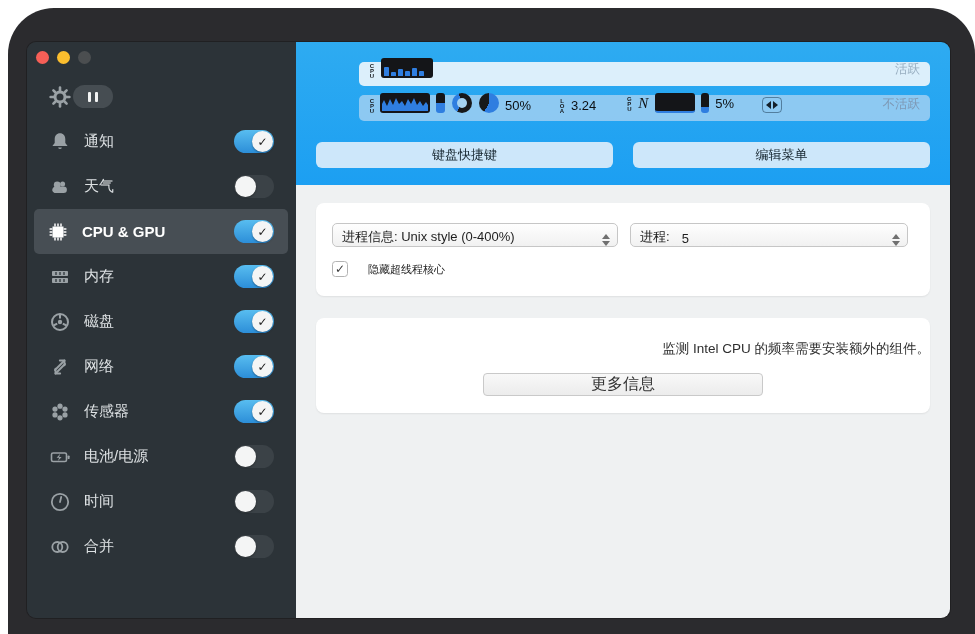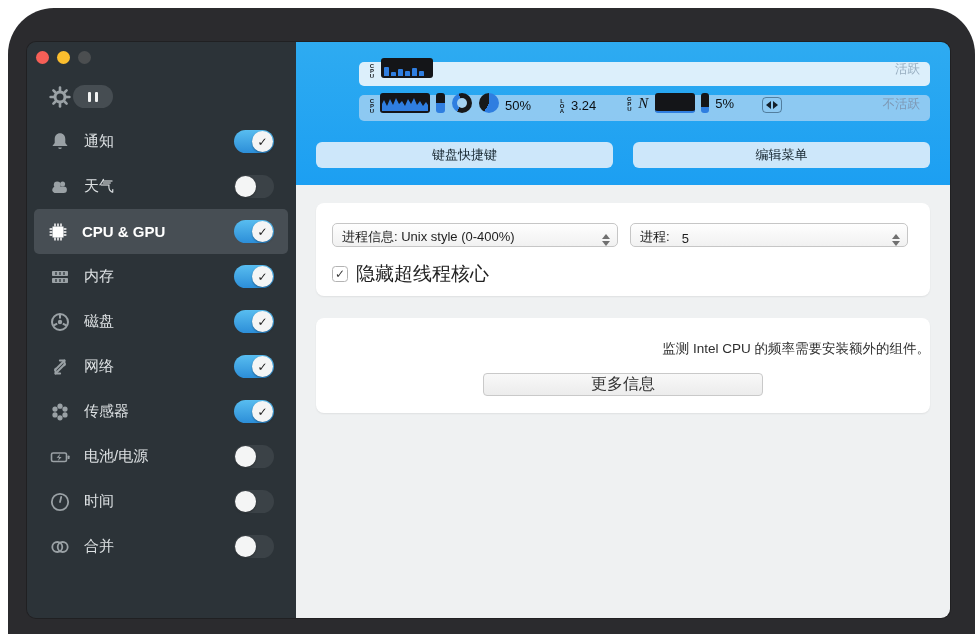--- a/index.html
+++ b/index.html
@@ -97,21 +97,21 @@
   .select .chevrons { margin-left:auto; display:flex; flex-direction:column; gap:2px; align-items:center; }
   .chev { width:0; height:0; border-left:4px solid transparent; border-right:4px solid transparent; }
   .chev.up { border-bottom:5px solid #707070; } .chev.down { border-top:5px solid #707070; }
   .sel-proc-info { left:16px; top:20px; width:286px; }
   .sel-proc-count { left:314px; top:20px; width:278px; }
   .sel-proc-count .val { margin-left:12px; }
 
   .check-row { position:absolute; left:16px; top:58px; display:flex; align-items:center; }
   .checkbox { width:16px; height:16px; border:1px solid #b3b3b3; border-radius:3.5px; background:#fff;
     display:flex; align-items:center; justify-content:center; font-size:12px; color:#3a3a3a; }
-  .check-label { font-size:19px; color:#222; margin-left:8px; }
+  .check-label { font-size:11px; color:#222; margin-left:20px; }
 
   .notice-msg { position:absolute; left:0; right:0; top:22px; text-align:right; font-size:13.5px; color:#2e2e2e; }
   .more-btn { position:absolute; left:167px; top:55px; width:280px; height:23px;
     background:linear-gradient(180deg,#f8f8f8,#ececec); border:1px solid #c9c9c9; border-radius:4px;
     font-size:16px; color:#333; display:flex; align-items:center; justify-content:center;
     font-family:Liberation Sans, sans-serif; cursor:default; }
 
   svg.icon { display:block; }
 </style>
 </head>

